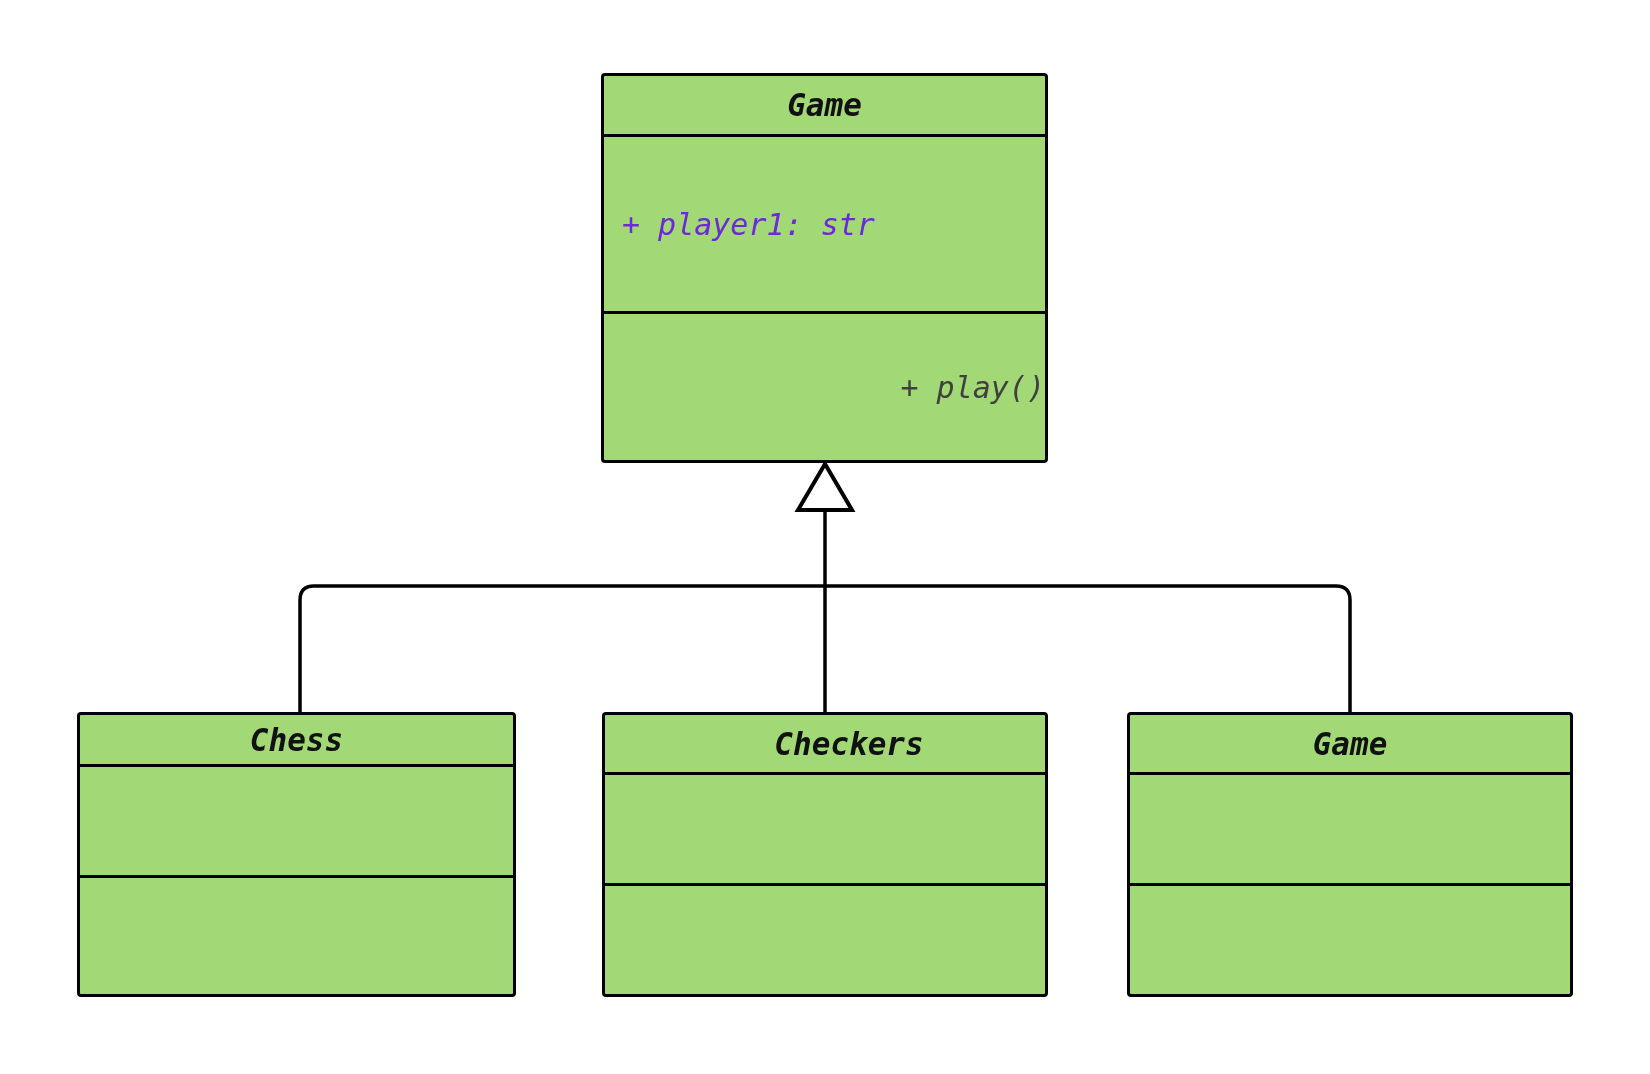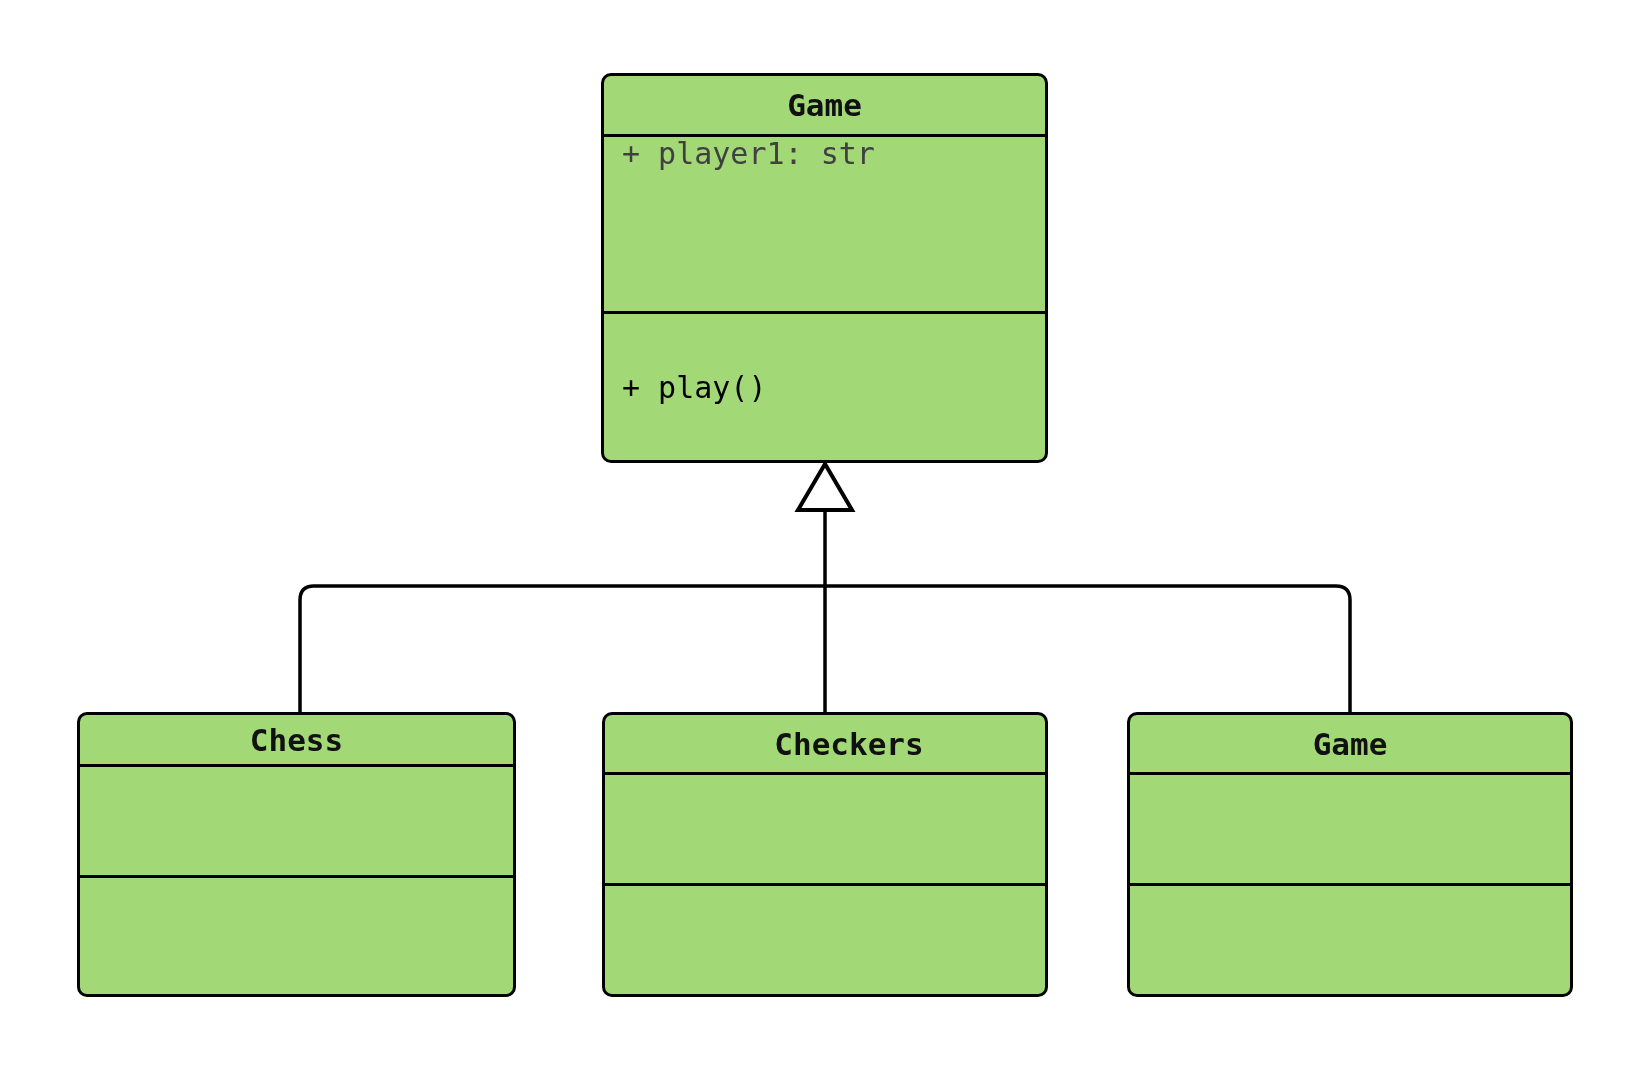--- a/index.html
+++ b/index.html
@@ -21,54 +21,57 @@
     left: 0;
     top: 0;
     width: 1650px;
     height: 1074px;
   }
   .uml-class {
     position: absolute;
     box-sizing: border-box;
     background: var(--class-fill, #a2d876);
     border: 3px solid var(--class-border, #000000);
-    border-radius: 10px;
+    border-radius: 4px;
     display: flex;
     flex-direction: column;
+    font-style: italic;
   }
   .uml-title {
     box-sizing: border-box;
     border-bottom: 3px solid var(--class-border, #000000);
     display: flex;
     align-items: center;
     justify-content: center;
     font-weight: bold;
     font-size: 31px;
     color: #111111;
   }
   .uml-attrs {
     box-sizing: border-box;
     border-bottom: 3px solid var(--class-border, #000000);
     display: flex;
     flex-direction: column;
+    justify-content: center;
     padding-left: 18px;
     font-size: 30px;
     line-height: 33px;
-    color: #404040;
+    color: #6d28d9;
   }
   .uml-methods {
     box-sizing: border-box;
     flex: 1;
     display: flex;
     flex-direction: column;
     justify-content: center;
     padding-left: 18px;
     font-size: 30px;
     line-height: 33px;
-    color: #000000;
+    color: #404040;
+    align-items: flex-end;
   }
 </style>
 </head>
 <body>
 
 <div class="canvas">
 
   <svg class="connector-layer" viewBox="0 0 1650 1074" xmlns="http://www.w3.org/2000/svg">
 
     <path d="M 300 712 L 300 600 Q 300 586 314 586 L 1336 586 Q 1350 586 1350 600 L 1350 712" fill="none" stroke="#000000" stroke-width="3.5"></path>

